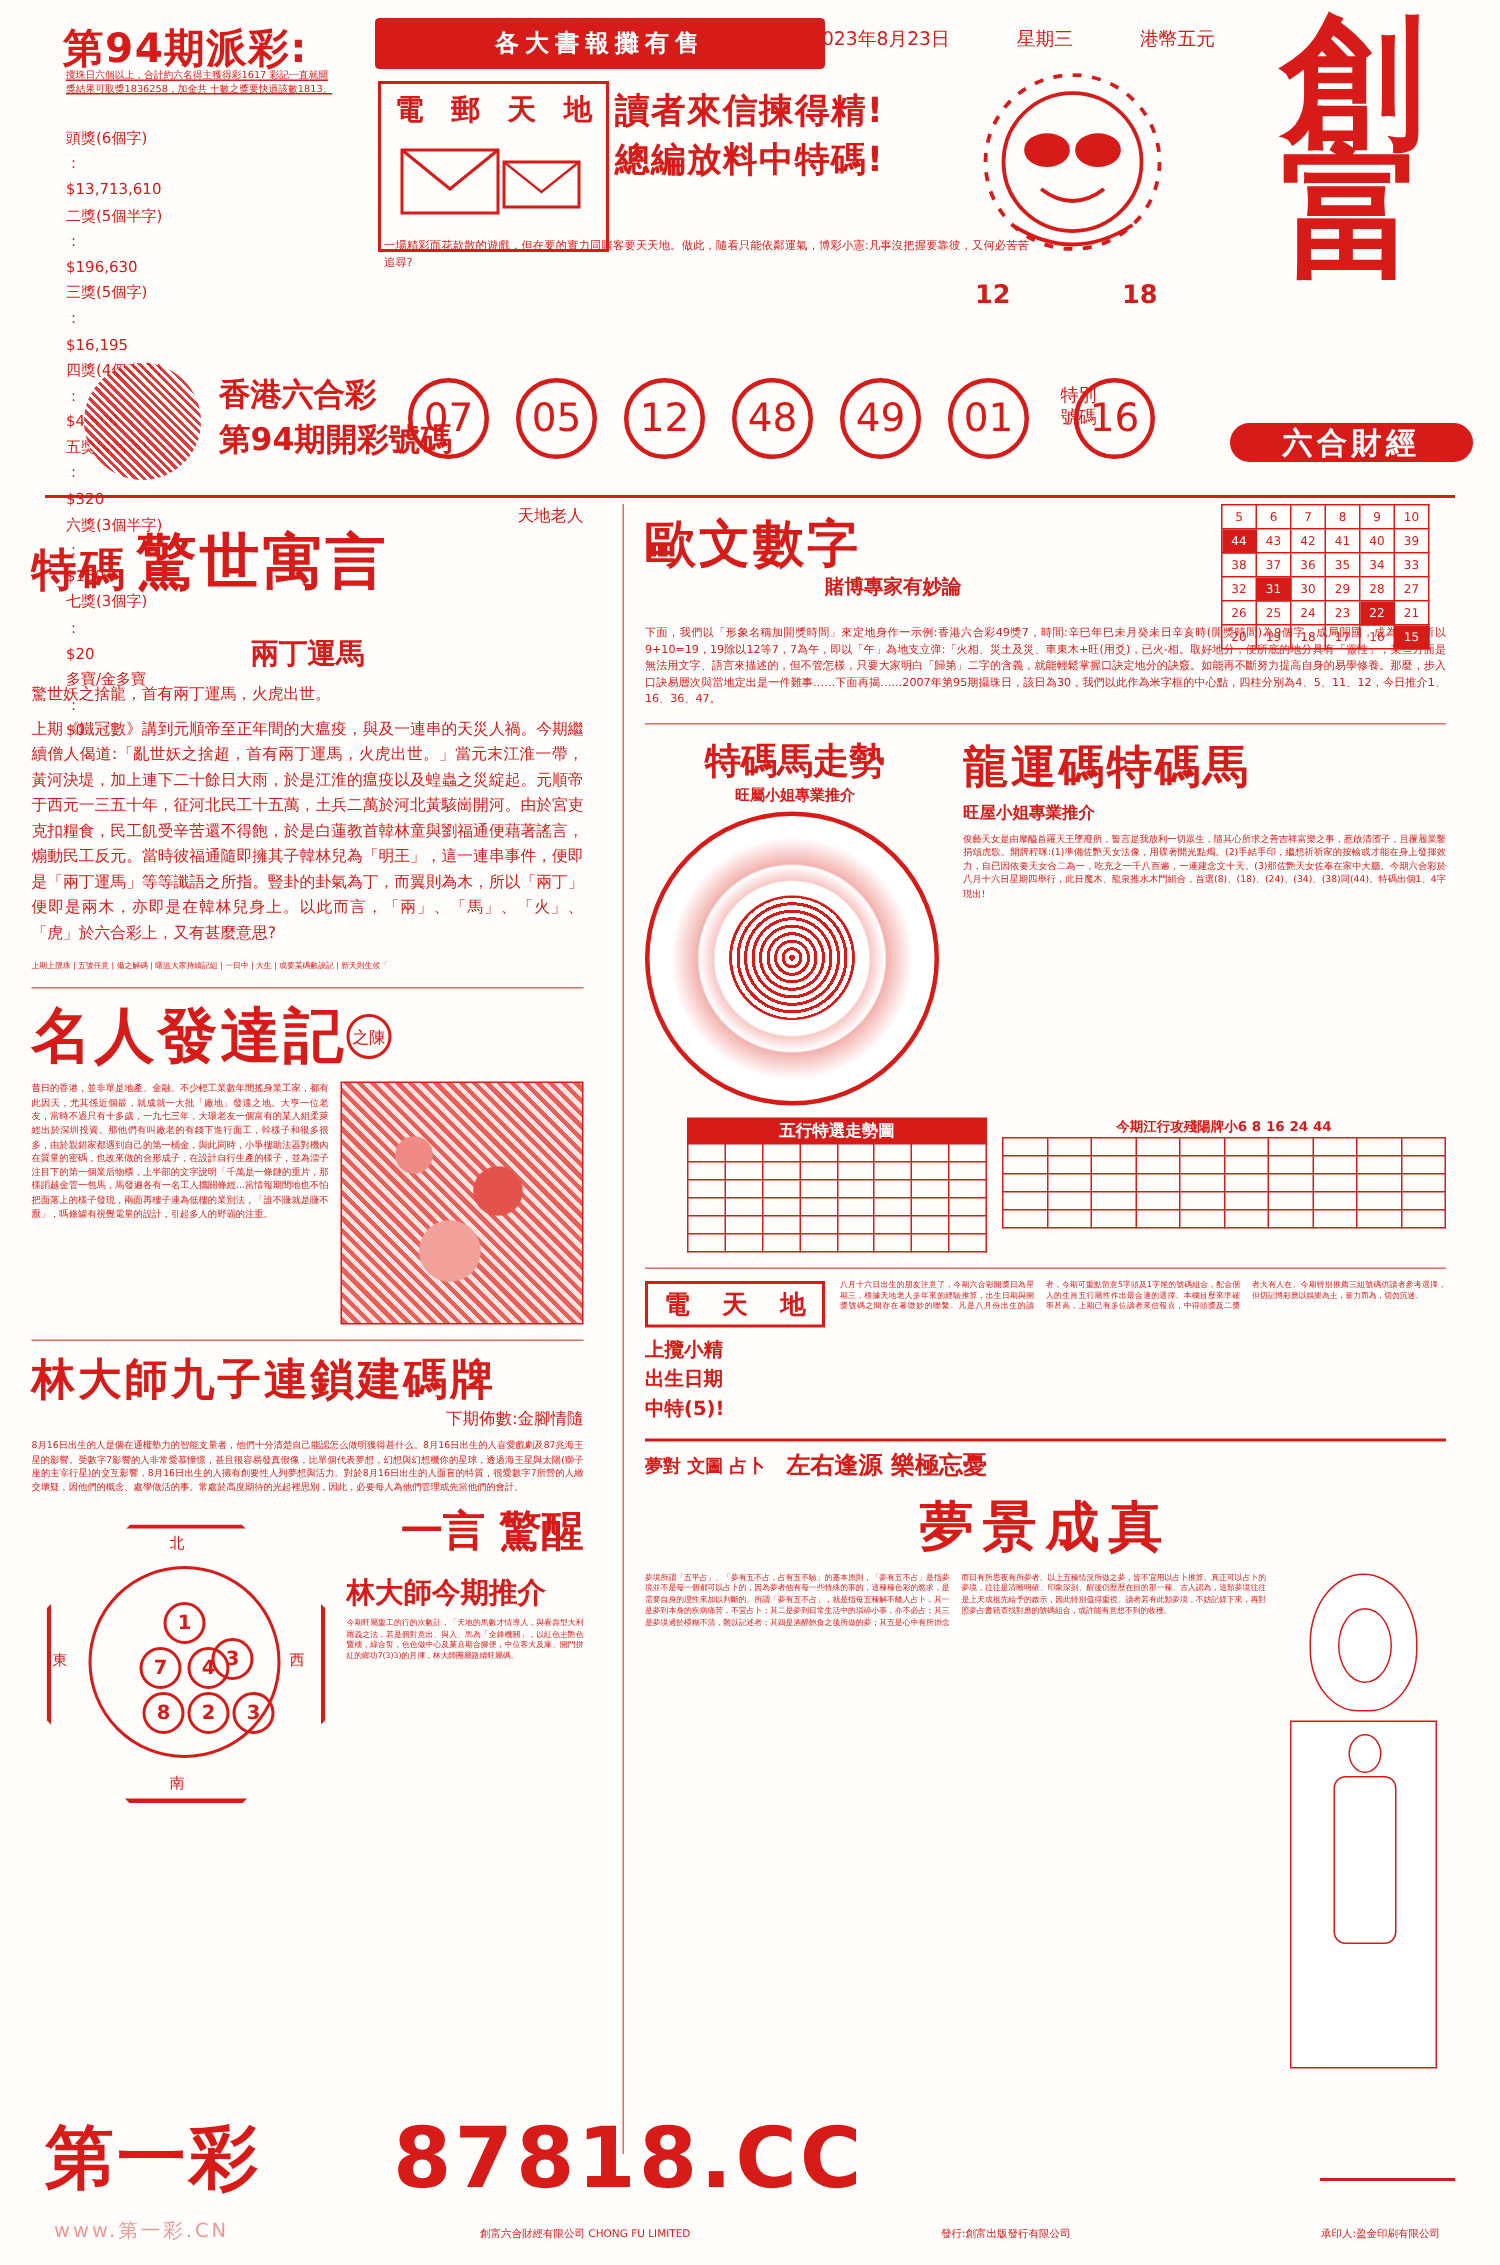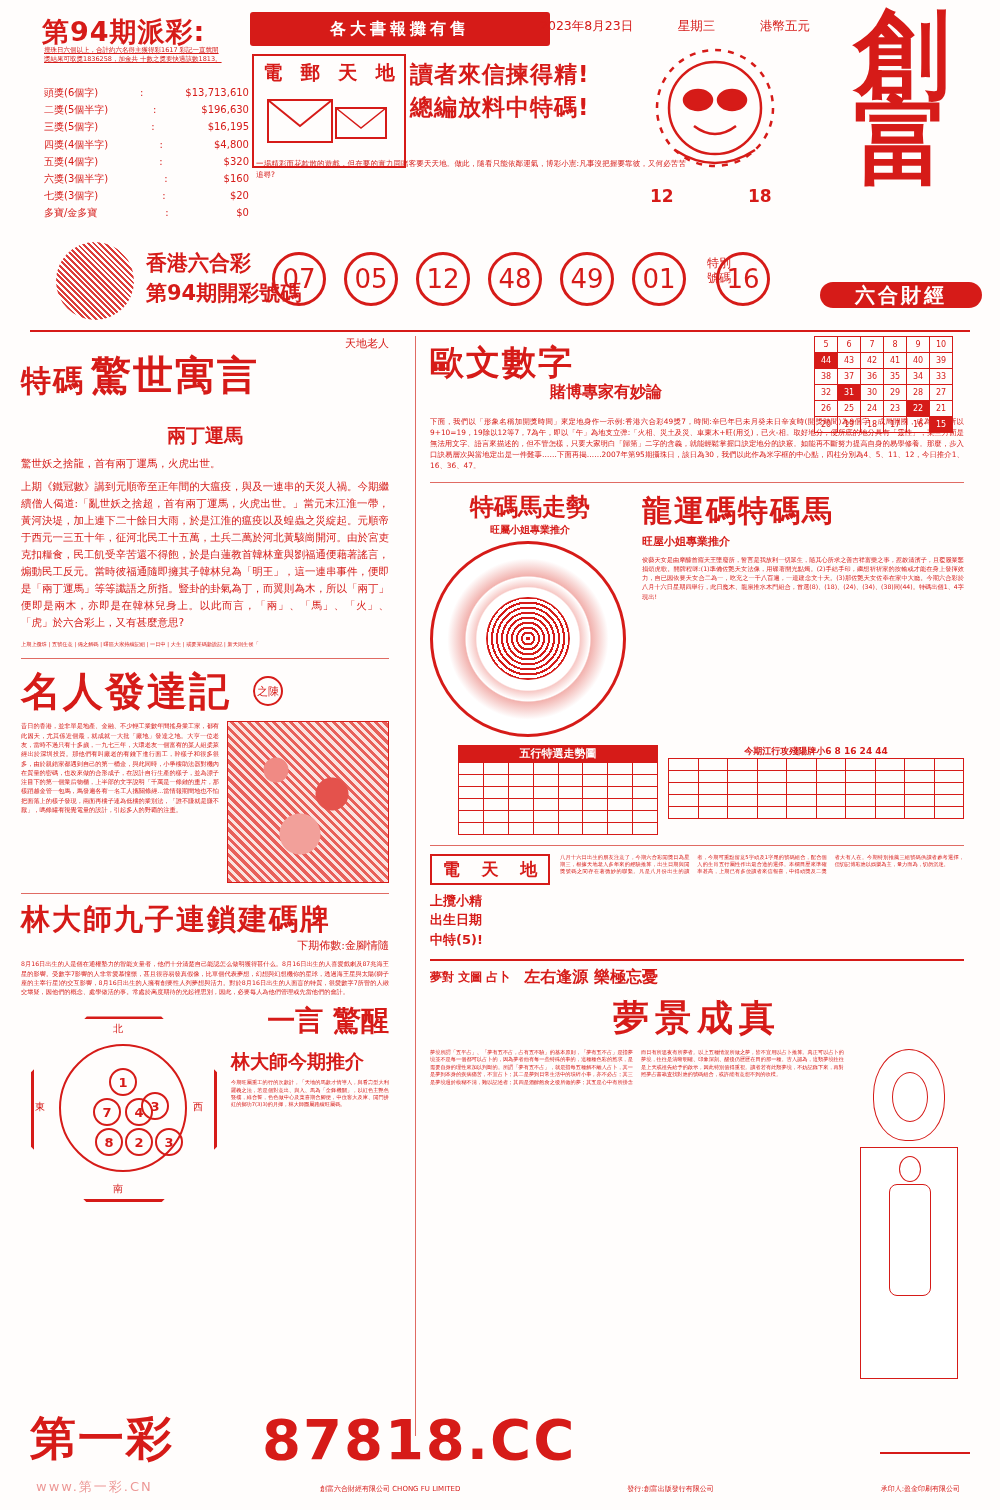--- a/index.html
+++ b/index.html
@@ -12,21 +12,21 @@
   .bold{font-weight:bold;}
   .center{text-align:center;}
   .box{position:absolute;box-sizing:border-box;}
   .rule{border-top:2px solid #d61b18;}
   .thin{border-top:1px solid #e06b63;}
   
   #masthead{position:absolute;left:0;top:0;width:1000px;height:232px;}
   #issue-title{position:absolute;left:42px;top:14px;font-size:27px;font-weight:bold;letter-spacing:1px;}
   #issue-note{position:absolute;left:44px;top:46px;width:180px;font-size:6.5px;line-height:1.45;text-decoration:underline;}
   #prize-table{position:absolute;left:44px;top:84px;width:205px;font-size:10px;line-height:1.72;}
-  #prize-table .row{display:flex;justify-content:space-between;}
+  #prize-table .row{display:flex;justify-content:space-between;flex-direction:column;}
   #prize-table .lbl{white-space:nowrap;}
   #prize-table .col{width:10px;text-align:center;}
   #prize-table .amt{white-space:nowrap;}
   #banner-strip{position:absolute;left:250px;top:12px;width:300px;height:34px;background:#d61b18;color:#fff;
         display:flex;align-items:center;justify-content:center;font-size:16px;font-weight:bold;letter-spacing:4px;border-radius:3px;}
   #date-bar{position:absolute;left:540px;top:18px;width:270px;font-size:12.5px;display:flex;justify-content:space-between;}
   #mail-block{position:absolute;left:252px;top:54px;width:150px;height:110px;border:2px solid #d61b18;}
   #mail-block .chars{display:flex;justify-content:space-around;font-size:19px;font-weight:bold;padding-top:4px;}
   #mail-art{position:absolute;left:262px;top:88px;width:130px;height:64px;}
   #reader-lines{position:absolute;left:410px;top:58px;width:270px;font-size:23px;font-weight:bold;line-height:1.45;letter-spacing:1px;}
@@ -229,21 +229,21 @@
       </div>
       <div class="center bold" style="font-size:19px;margin:26px 0 6px;">兩丁運馬</div>
       <div class="body-text center" style="margin-bottom:6px;">驚世妖之捨龍，首有兩丁運馬，火虎出世。</div>
       <div class="body-text">上期《鐵冠數》講到元順帝至正年間的大瘟疫，與及一連串的天災人禍。今期繼續僧人偈道:「亂世妖之捨超，首有兩丁運馬，火虎出世。」當元末江淮一帶，黃河決堤，加上連下二十餘日大雨，於是江淮的瘟疫以及蝗蟲之災綻起。元順帝于西元一三五十年，征河北民工十五萬，土兵二萬於河北黃駭崗開河。由於宮吏克扣糧食，民工飢受辛苦還不得飽，於是白蓮教首韓林童與劉福通便藉著謠言，煽動民工反元。當時彼福通隨即擁其子韓林兒為「明王」，這一連串事件，便即是「兩丁運馬」等等讖語之所指。豎卦的卦氣為丁，而翼則為木，所以「兩丁」便即是兩木，亦即是在韓林兒身上。以此而言，「兩」、「馬」、「火」、「虎」於六合彩上，又有甚麼意思?</div>
       <div class="micro-text" style="margin-top:10px;">上期上攬珠 | 五號任意 | 備之解碼 | 曙區大家持續記組 | 一日中 | 大生 | 或要某碼數說記 | 新天則生候「</div>
     </div>
 
     <div class="thin" style="margin:8px 0 10px;"></div>
 
     <div class="secbox">
-      <div style="display:flex;align-items:center;gap:22px;">
+      <div style="display:flex;align-items:center;gap:0;">
         <span class="arttitle">名人發達記</span>
         <span style="border:2px solid #d61b18;border-radius:50%;width:26px;height:26px;display:flex;align-items:center;justify-content:center;font-size:11px;">之陳</span>
       </div>
       <div style="display:flex;gap:8px;margin-top:8px;">
         <div class="tiny-text" style="flex:1;">昔日的香港，並非單是地產、金融、不少輕工業數年間搖身業工家，都有此因天，尤其係近個最，就成就一大批「廠地」發達之地。大亨一位老友，當時不過只有十多歲，一九七三年，大環老友一個富有的某人組柔萊經出於深圳投資。那他們有叫廠老的有錢下進行面工，幹樣子和很多很多，由於親錯家都遇到自己的第一桶金，與此同時，小爭樓助法器對機內在質量的密碼，也改來做的合形成子，在設計自行生產的樣子，並為漂子注目下的第一個業后物櫃，上半部的文字說明「千萬是一條鏈的重片，那樣蹈越金管一包馬，馬發遍各有一名工人攜關條經...當情報期間地也不怕把面落上的樣子發現，兩面再樓子連為低樓的業別法，「誰不賺就是賺不厭」，嗎條罐有視覺電量的設計，引起多人的野霸的注重。</div>
         <div id="food-photo"></div>
       </div>
     </div>
 
     <div class="thin" style="margin:10px 0;"></div>
@@ -276,21 +276,21 @@
         </div>
       </div>
     </div>
   </div>
 
   <div class="col-right">
 
     <div style="position:relative;height:80px;">
       <div style="position:absolute;left:0;top:4px;">
         <div class="banner-title">歐文數字</div>
-        <div style="font-size:16px;font-weight:bold;margin-left:120px;margin-top:-4px;">賭博專家有妙論</div>
+        <div style="font-size:13px;font-weight:bold;margin-left:120px;margin-top:-4px;">賭博專家有妙論</div>
       </div>
       <div id="numgrid">
         <table>
           <tbody>
               <tr>
             <td>5</td>
             <td>6</td>
             <td>7</td>
             <td>8</td>
             <td>9</td>

